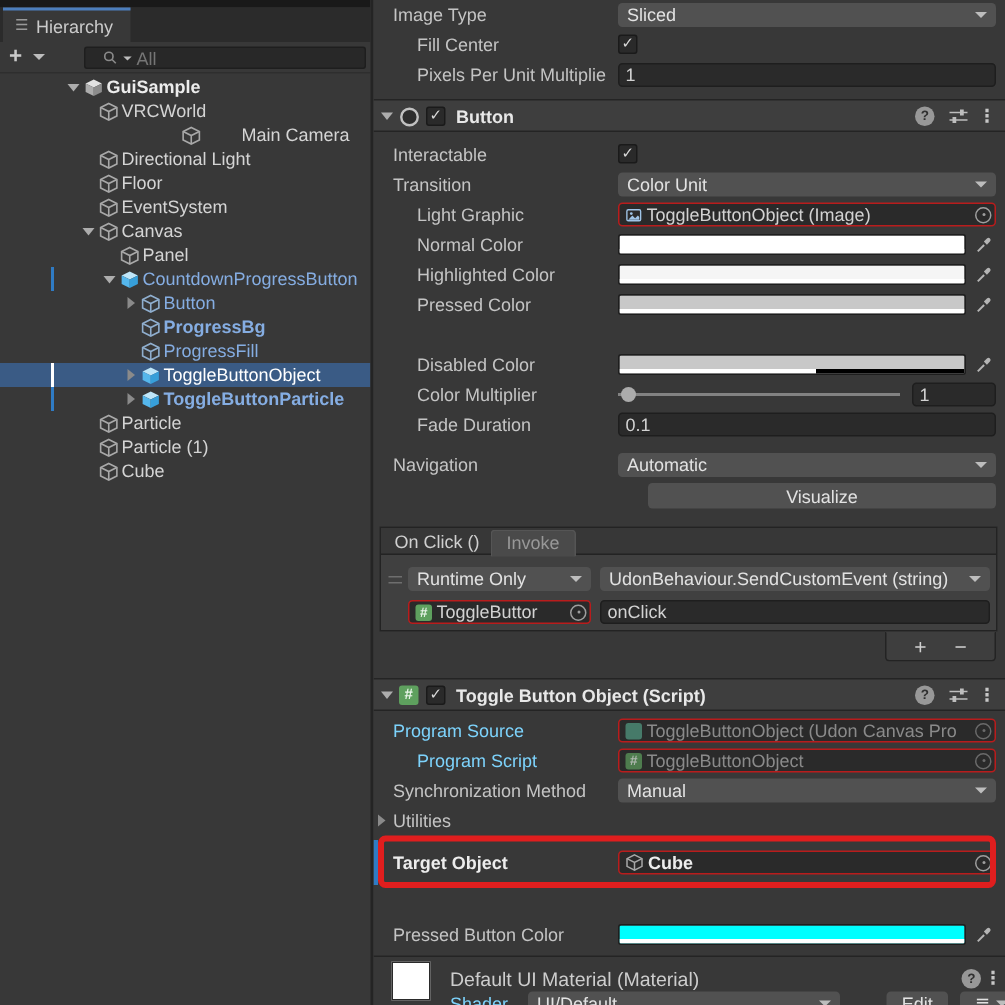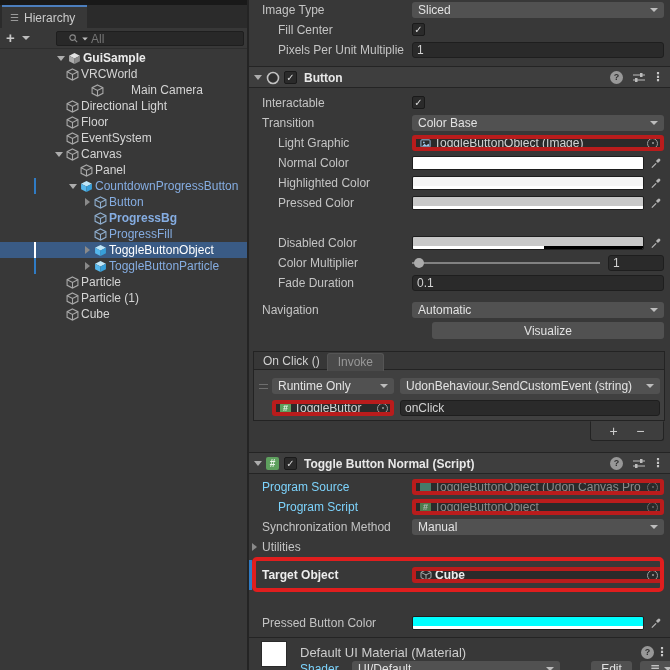--- a/index.html
+++ b/index.html
@@ -35,21 +35,21 @@
   .row{position:absolute;left:0;right:0;height:16px;}
   .lbl{position:absolute;left:13px;right:260px;top:1px;white-space:nowrap;overflow:hidden;color:#C4C4C4;}
   .lbl.ind{left:29px;}
   .lbl.dim{color:#7dd3fc;}
   .lbl.bold{color:#EDEDED;font-weight:bold;}
   .ctl{position:absolute;left:163px;right:6px;top:0;height:16px;}
 
   .dd{background:#515151;border-radius:3px;color:#E2E2E2;display:flex;align-items:center;padding:0 18px 0 6px;white-space:nowrap;overflow:hidden;}
   .dd .arr{position:absolute;right:6px;top:6px;}
   .tf{background:#2A2A2A;border:1px solid #1E1E1E;border-radius:3px;color:#D2D2D2;display:flex;align-items:center;padding:0 4px;white-space:nowrap;overflow:hidden;}
-  .objf{background:#2A2A2A;border:4px solid #b91c1c;border-radius:3px;color:#D2D2D2;display:flex;align-items:center;padding:0 2px 0 4px;white-space:nowrap;overflow:hidden;gap:3px;}
+  .objf{background:#2A2A2A;border:1px solid #b91c1c;border-radius:3px;color:#D2D2D2;display:flex;align-items:center;padding:0 2px 0 4px;white-space:nowrap;overflow:hidden;gap:3px;}
   .objf .otxt{flex:1 1 auto;overflow:hidden;}
   .objf.dim{color:#8A8A8A;}
   .picker{flex:none;width:11px;height:11px;border:1px solid #9E9E9E;border-radius:50%;position:relative;}
   .picker::after{content:"";position:absolute;left:3.5px;top:3.5px;width:2px;height:2px;border-radius:50%;background:#9E9E9E;}
   .objf.dim .picker{opacity:.55;}
 
   .cb{position:absolute;left:163px;top:1px;width:13px;height:13px;background:#2A2A2A;border:1px solid #1A1A1A;border-radius:2px;color:#DADADA;font-size:10px;line-height:12px;text-align:center;}
 
   .colorrow{position:absolute;left:163px;right:26px;top:1px;height:14px;border:1px solid #1E1E1E;border-radius:2px;overflow:hidden;}
   .swatch{position:absolute;inset:0;}
@@ -115,21 +115,21 @@
       <div id="searchbox">
         <svg width="11" height="11" viewBox="0 0 12 12">
             <circle cx="5" cy="5" r="3" fill="none" stroke="#8A8A8A" stroke-width="1.2"></circle>
             <path d="M7.3 7.3 L10 10" stroke="#8A8A8A" stroke-width="1.2"></path>
           </svg>
         <span class="tri-dd" style="transform:scale(.7);"></span>
         <span class="ph">All</span>
       </div>
     </div>
     <div id="htree">
-        <div class="hrow" style="padding-left: 54px; text-align: right;">
+        <div class="hrow" style="padding-left: 42px; text-align: right;">
           <span class="fold">
             <span class="tri-d"></span>
           </span>
           <span class="hicon">
             <svg width="13" height="13" viewBox="0 0 12 12">
               <path d="M6 .9 11 3.4 6 5.9 1 3.4Z" fill="#E2E2E2"></path>
               <path d="M1 3.4 6 5.9v5.2L1 8.6Z" fill="#ADADAD"></path>
               <path d="M11 3.4 6 5.9v5.2l5-2.5Z" fill="#8C8C8C"></path>
             </svg>
           </span>
@@ -138,21 +138,21 @@
         <div class="hrow" style="padding-left: 52px;">
           <span class="fold"></span>
           <span class="hicon">
             <svg width="13" height="13" viewBox="0 0 12 12">
               <path d="M6 .9 11 3.4v5.2L6 11.1 1 8.6V3.4Z" fill="none" stroke="#A8A8A8"></path>
               <path d="M1 3.4 6 5.9l5-2.5M6 5.9v5.2" fill="none" stroke="#A8A8A8"></path>
             </svg>
           </span>
           <span class="htext">VRCWorld</span>
         </div>
-        <div class="hrow" style="padding-left: 52px; gap: 25px;">
+        <div class="hrow" style="padding-left: 82px; gap: 25px;">
           <span class="fold"></span>
           <span class="hicon">
             <svg width="13" height="13" viewBox="0 0 12 12">
               <path d="M6 .9 11 3.4v5.2L6 11.1 1 8.6V3.4Z" fill="none" stroke="#A8A8A8"></path>
               <path d="M1 3.4 6 5.9l5-2.5M6 5.9v5.2" fill="none" stroke="#A8A8A8"></path>
             </svg>
           </span>
           <span class="htext">Main Camera</span>
         </div>
         <div class="hrow" style="padding-left: 52px;">
@@ -260,21 +260,21 @@
           </span>
           <span class="hicon">
             <svg width="13" height="13" viewBox="0 0 12 12">
               <path d="M6 .9 11 3.4 6 5.9 1 3.4Z" fill="#BFE6F8"></path>
               <path d="M1 3.4 6 5.9v5.2L1 8.6Z" fill="#55B7EC"></path>
               <path d="M11 3.4 6 5.9v5.2l5-2.5Z" fill="#379FD9"></path>
             </svg>
           </span>
           <span class="htext-sel">ToggleButtonObject</span>
         </div>
-        <div class="hrow" style="padding-left: 80px;">
+        <div class="hrow" style="padding-left: 80px; font-weight: bold;">
           <span class="hbar" style="background: rgb(47, 123, 196);"></span>
           <span class="fold">
             <span class="tri-r"></span>
           </span>
           <span class="hicon">
             <svg width="13" height="13" viewBox="0 0 12 12">
               <path d="M6 .9 11 3.4 6 5.9 1 3.4Z" fill="#BFE6F8"></path>
               <path d="M1 3.4 6 5.9v5.2L1 8.6Z" fill="#55B7EC"></path>
               <path d="M11 3.4 6 5.9v5.2l5-2.5Z" fill="#379FD9"></path>
             </svg>
@@ -352,21 +352,21 @@
       <span class="hicon-kebab" style="left:403px;top:4px;">⋮</span>
     </div>
 
     <div class="row" style="top:95px">
       <span class="lbl">Interactable</span>
       <span class="cb">✓</span>
     </div>
     <div class="row" style="top:115px">
       <span class="lbl">Transition</span>
       <div class="ctl dd">
-          <span>Color Base</span>
+          <span>Color Unit</span>
           <span class="arr tri-dd"></span>
         </div>
     </div>
     <div class="row" style="top:135px">
       <span class="lbl ind">Light Graphic</span>
       <div class="ctl objf">
         <svg width="11" height="11" viewBox="0 0 12 12">
             <rect x="1" y="2" width="10" height="8" rx="1" fill="none" stroke="#9FC4E7"></rect>
             <circle cx="4.2" cy="4.8" r="1" fill="#9FC4E7"></circle>
             <path d="M2 9.2l3-3 2 2 2-2 1 1v2z" fill="#9FC4E7"></path>
@@ -487,21 +487,21 @@
     </div>
     <div id="plusminus">
       <span>+</span>
       <span>−</span>
     </div>
 
     <div class="chead" style="top:452px">
       <span class="fold3 tri-d"></span>
       <span class="cicon scripticon" style="width:13px;height:13px;line-height:13px;font-size:10px;">#</span>
       <span class="ccb">✓</span>
-      <span class="ctitle">Toggle Button Normal (Script)</span>
+      <span class="ctitle">Toggle Button Object (Script)</span>
       <span class="hicon-help" style="left:361px;top:4px;">?</span>
       <svg style="position:absolute;left:383px;top:4px;" width="14" height="13" viewBox="0 0 14 13">
           <path d="M1 4h12M1 9h12" stroke="#BDBDBD"></path>
           <rect x="8" y="2" width="2.5" height="4" fill="#BDBDBD"></rect>
           <rect x="3" y="7" width="2.5" height="4" fill="#BDBDBD"></rect>
         </svg>
       <span class="hicon-kebab" style="left:403px;top:4px;">⋮</span>
     </div>
 
     <div class="row" style="top:479px">

